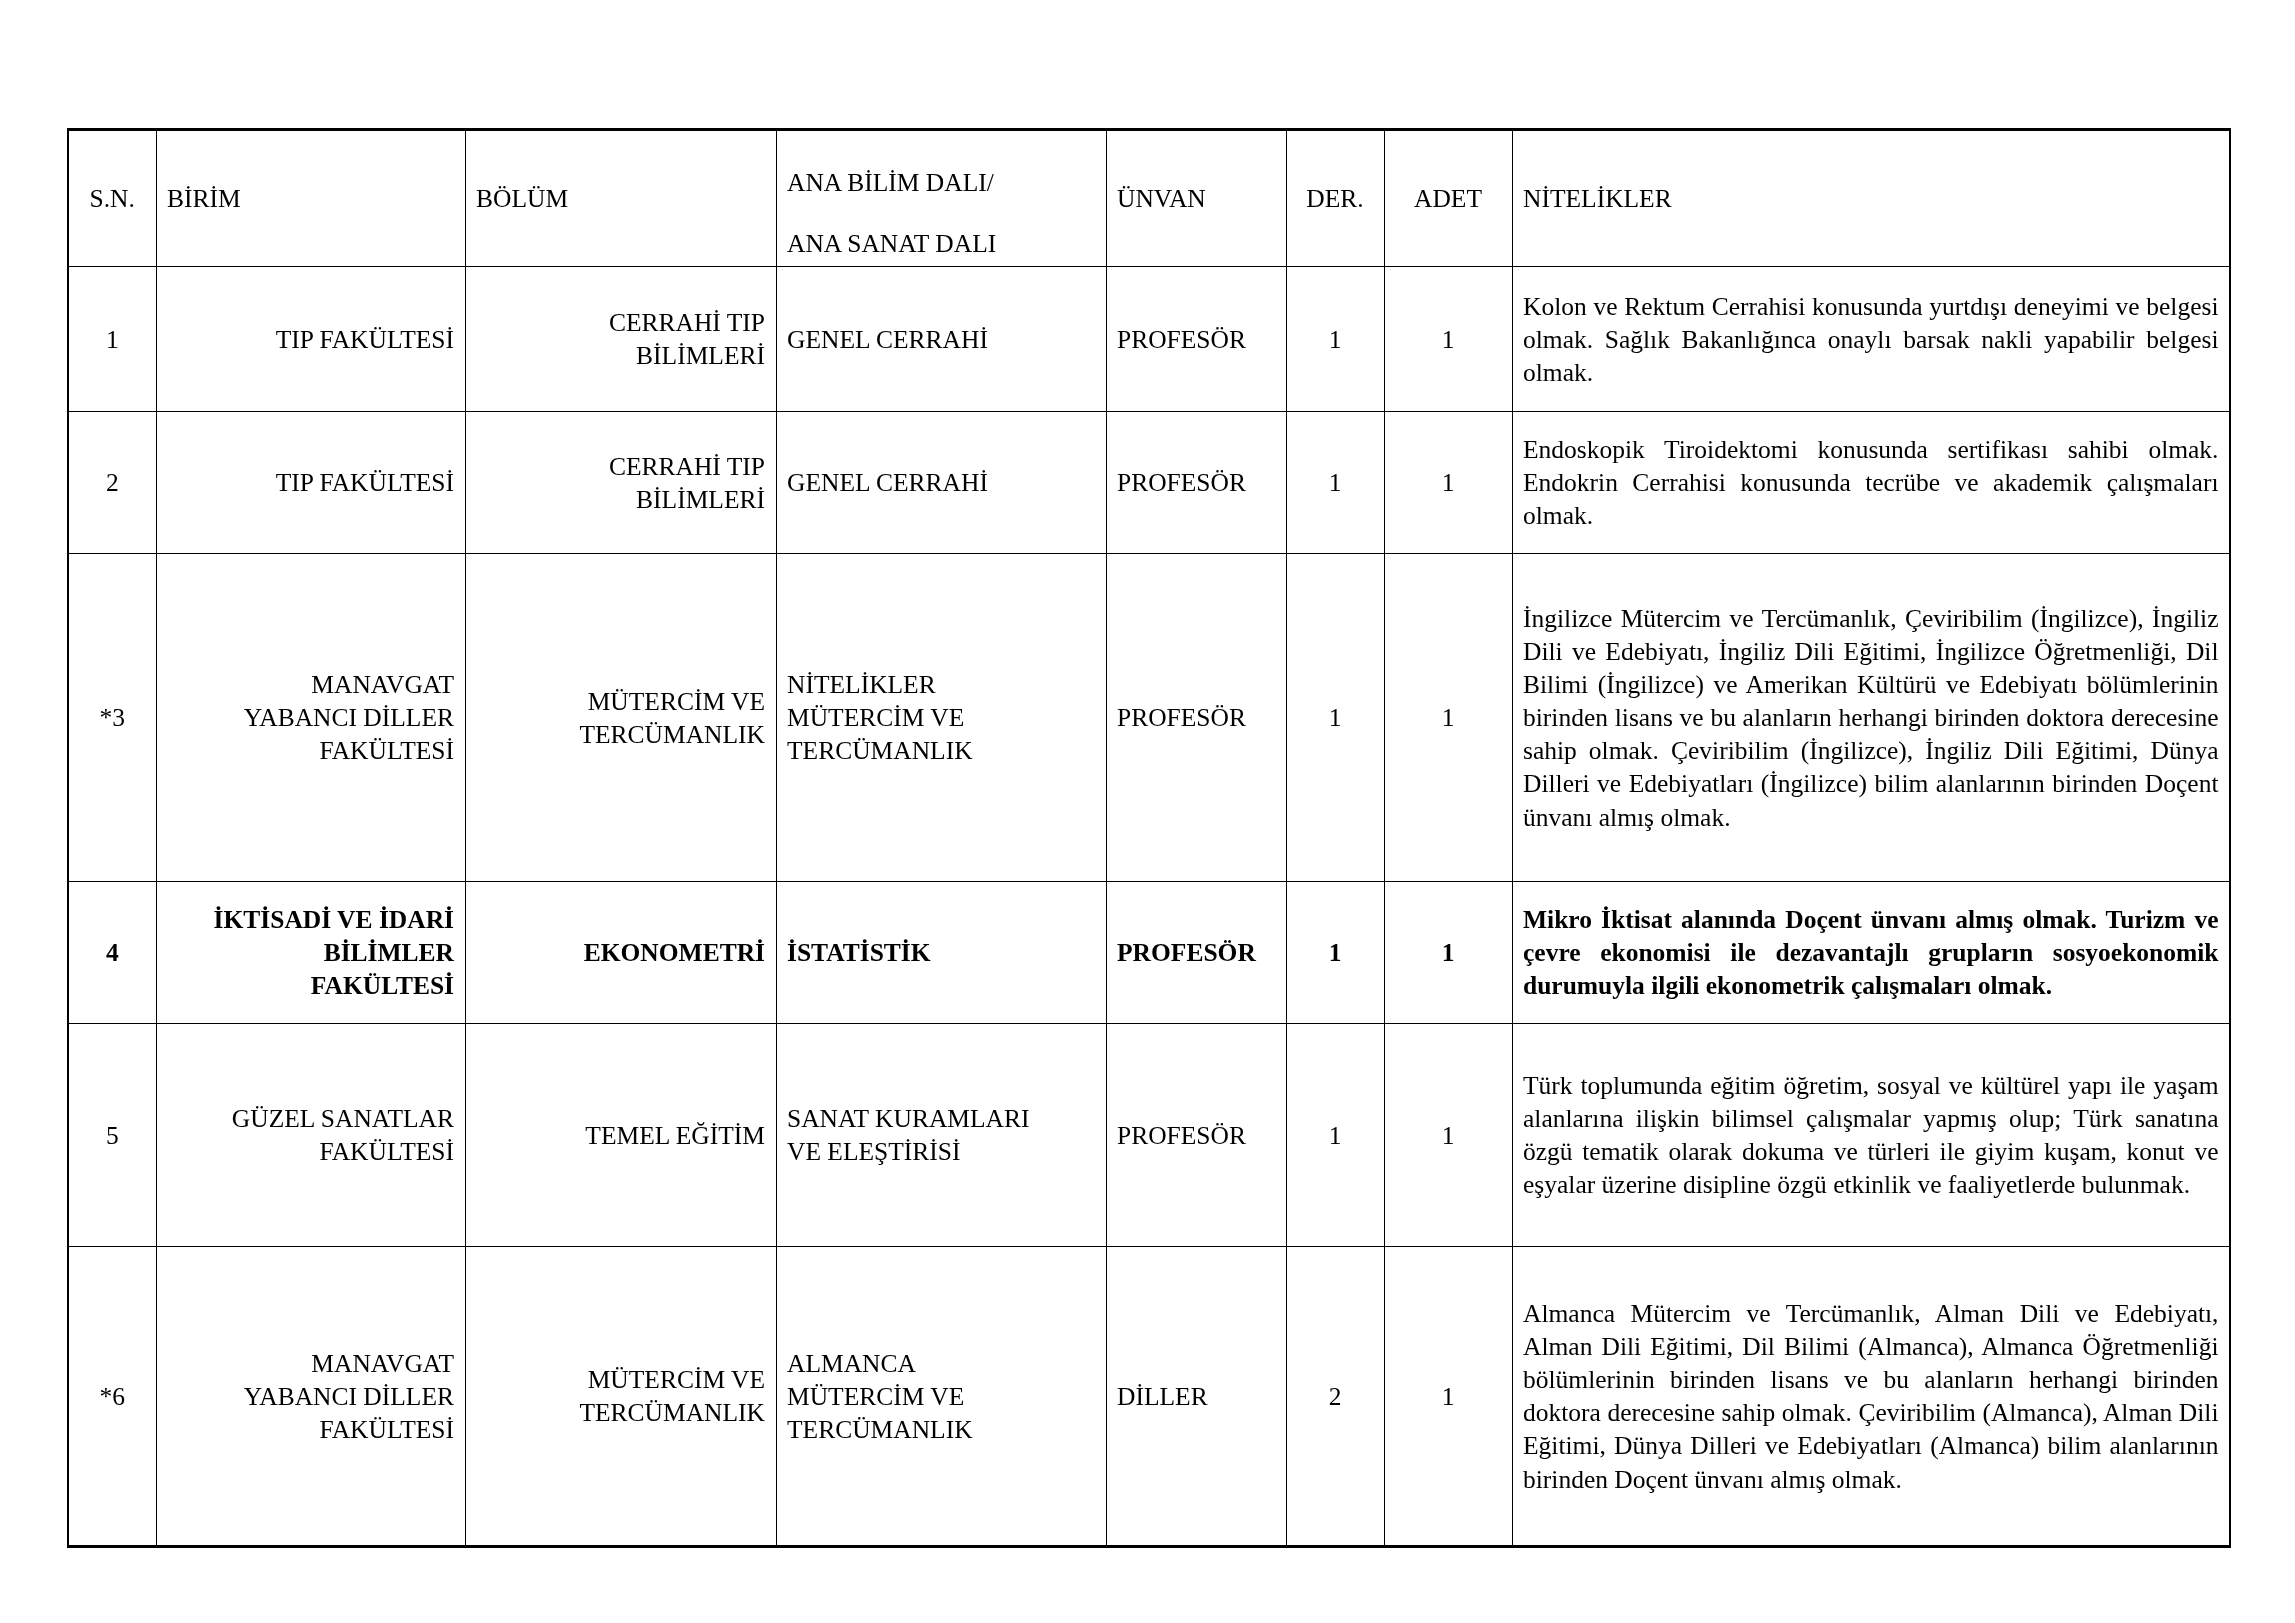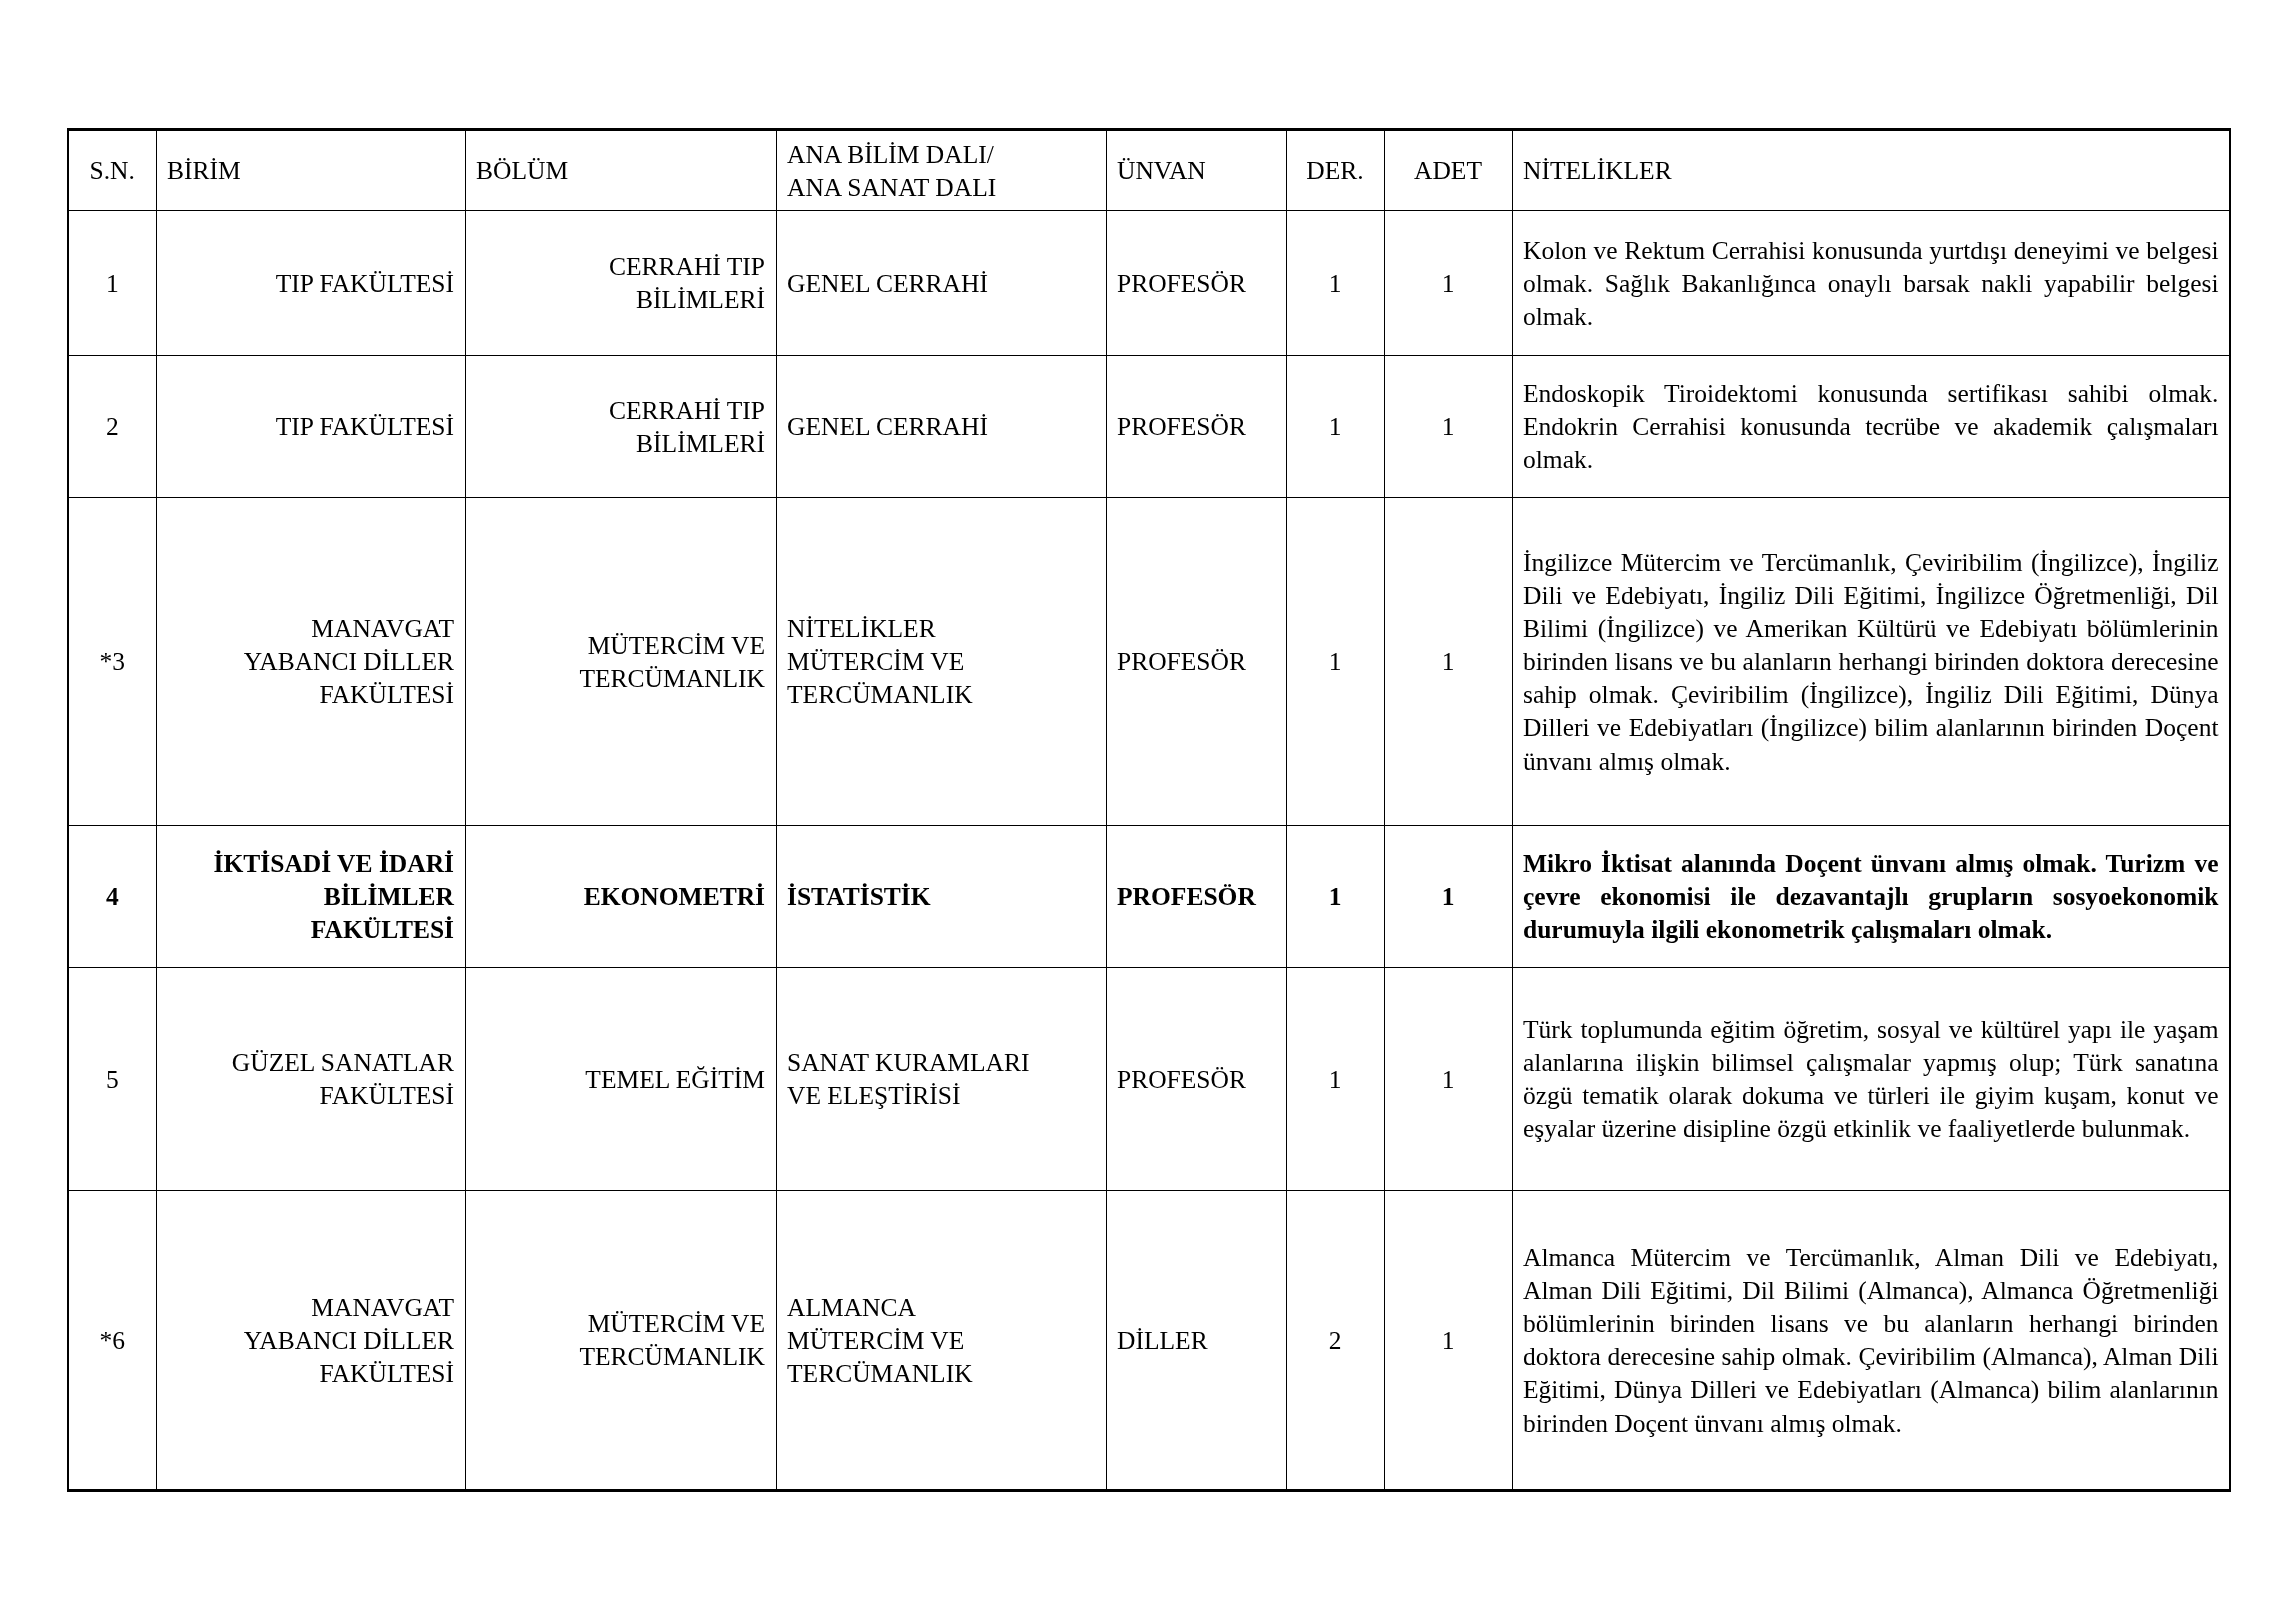--- a/index.html
+++ b/index.html
@@ -66,21 +66,21 @@
     font-weight: bold;
     font-size: 27px;
     text-align: left;
     vertical-align: middle;
     padding: 9.2px 10.5px;
     border-bottom: 2px solid #000;
     height: 69px;
     box-sizing: border-box;
   }
   thead th.center { text-align: center; }
-  thead th .hdr-line { display: block; white-space: nowrap; }
+  thead th .hdr-line { display: block; white-space: nowrap; margin-top: 28px; }
 
   
   td.sn     { text-align: center; vertical-align: middle; }
   td.birim  { text-align: right;   vertical-align: middle; }
   td.bolum  { text-align: right;   vertical-align: middle; }
   td.abd    { text-align: left;   vertical-align: middle; }
   td.unvan  { text-align: left;   vertical-align: middle; }
   td.der    { text-align: center; vertical-align: middle; }
   td.adet   { text-align: center; vertical-align: middle; }
   td.nitel  {

